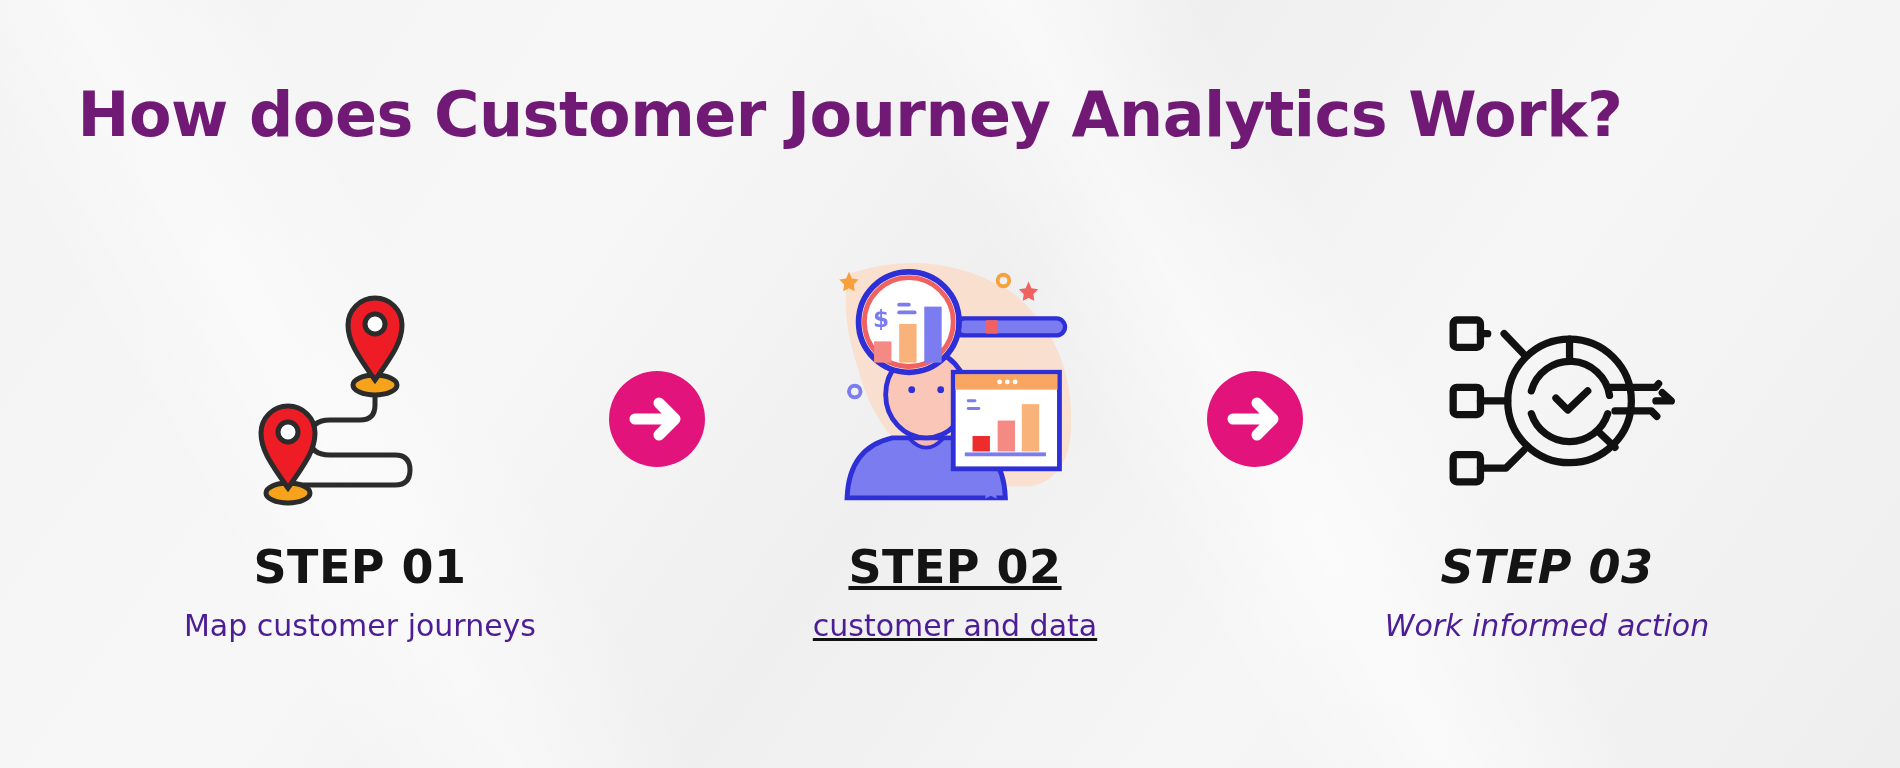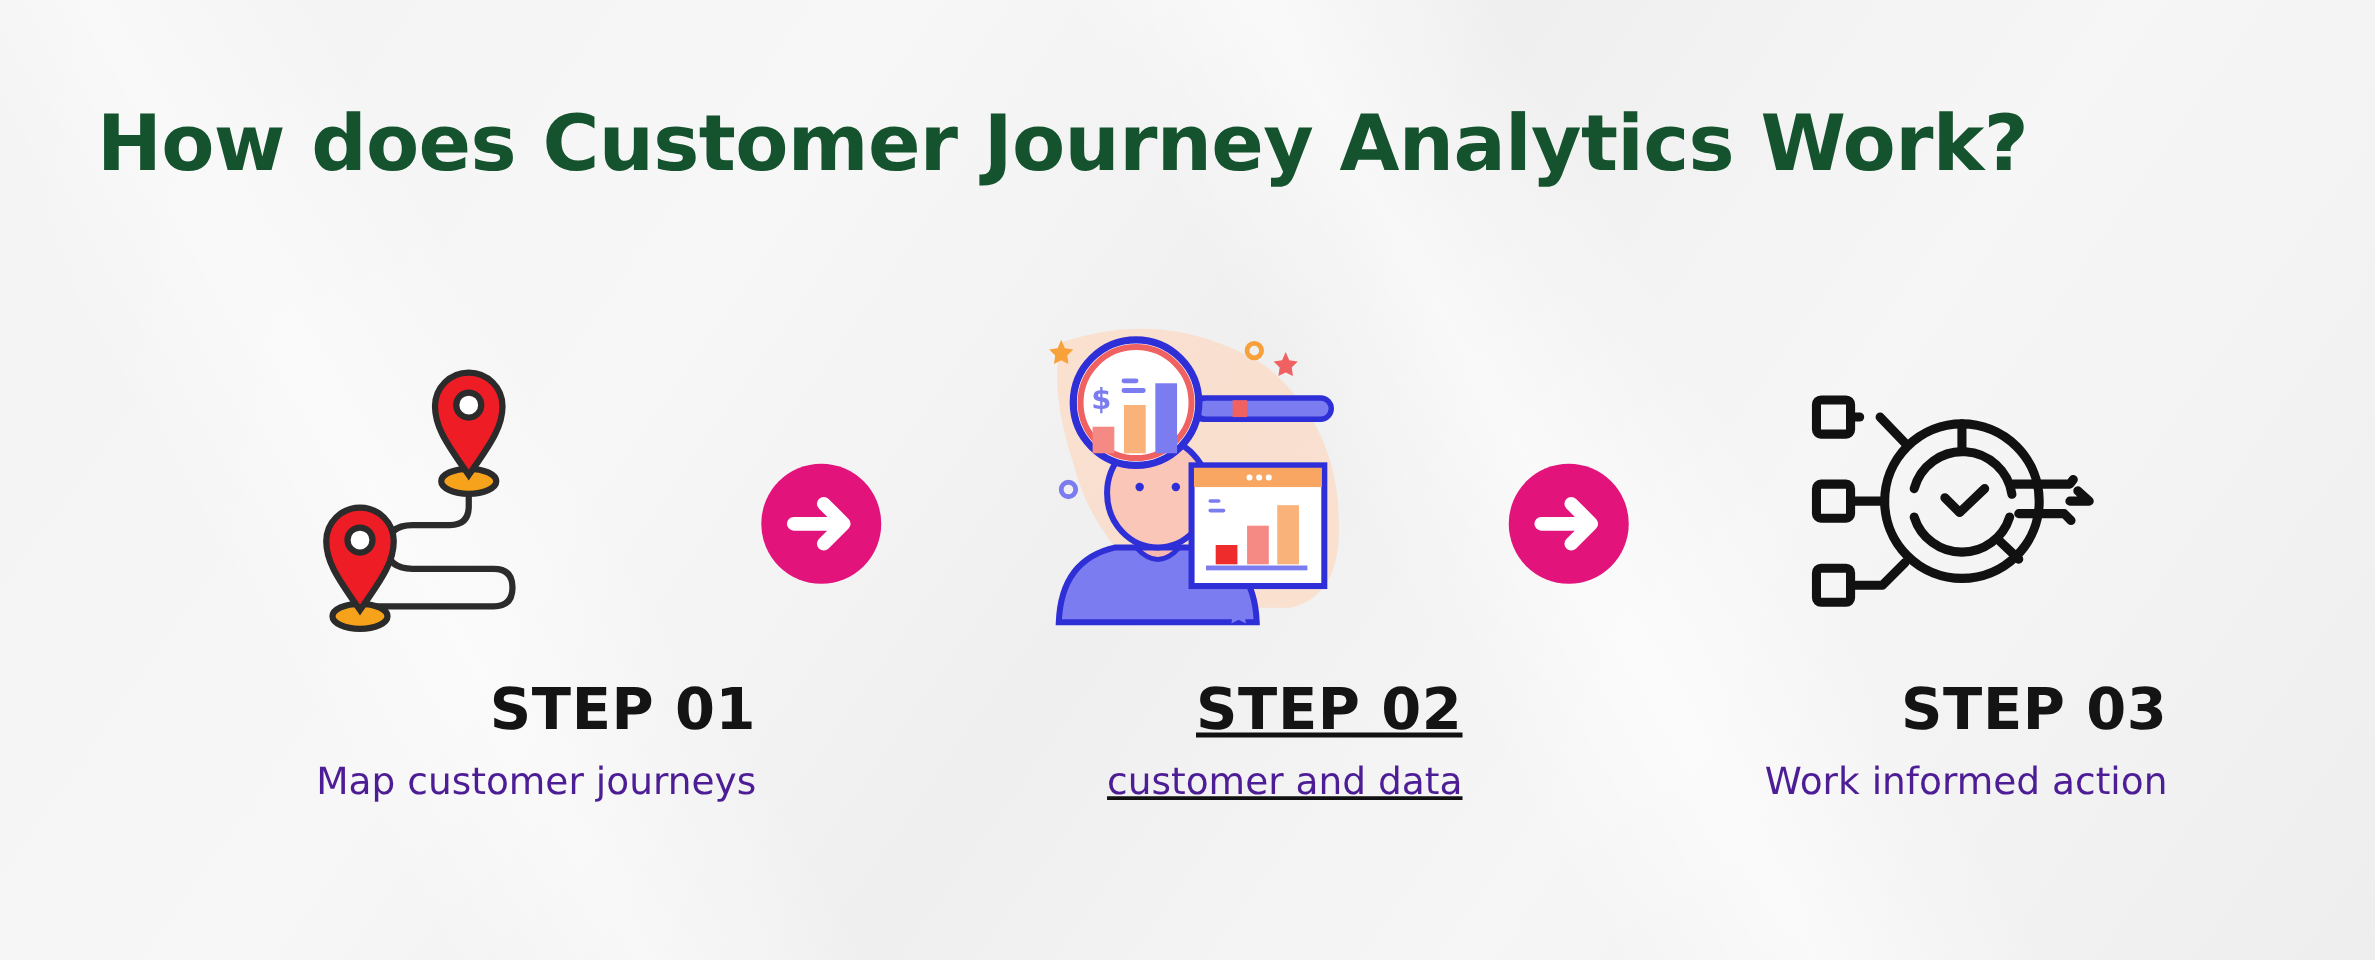--- a/index.html
+++ b/index.html
@@ -11,28 +11,28 @@
     position:relative;
   }
   .bg-streak { position:absolute; inset:0; pointer-events:none;
     background:
       linear-gradient(60deg, transparent 55%, rgba(255,255,255,0.55) 62%, transparent 70%),
       linear-gradient(60deg, transparent 15%, rgba(255,255,255,0.45) 22%, transparent 30%);
   }
   .title {
     position:absolute; left:0; width:1700px; top:78px;
     text-align:center; font-weight:bold; font-size:62px; letter-spacing:-0.5px;
-    color:#14532d;
+    color:#701a75;
   }
-  .step { position:absolute; text-align:right; }
+  .step { position:absolute; text-align:center; }
   .step .label { font-weight:bold; font-size:46px; color:#141414; letter-spacing:0.5px; }
   .step .desc { font-size:30px; line-height:48px; color:#4c1d95; margin-top:8px; }
   #step1 { left:115px; width:490px; top:540px; }
   #step2 { left:740px; width:430px; top:540px;text-decoration:underline; }
-  #step3 { left:1284px; width:450px; top:540px; }
+  #step3 { left:1322px; width:450px; top:540px;font-style:italic; }
   .icon { position:absolute; }
   #icon1 { left:250px; top:290px; width:230px; height:220px; }
   #icon2 { left:820px; top:250px; width:280px; height:260px; }
   #icon3 { left:1430px; top:300px; width:270px; height:200px; }
   .arrow { position:absolute; width:96px; height:96px; border-radius:50%;
     display:flex; align-items:center; justify-content:center; }
   #arrow1 { left:609px; top:371px; }
   #arrow2 { left:1207px; top:371px; }
 </style>
 </head>

